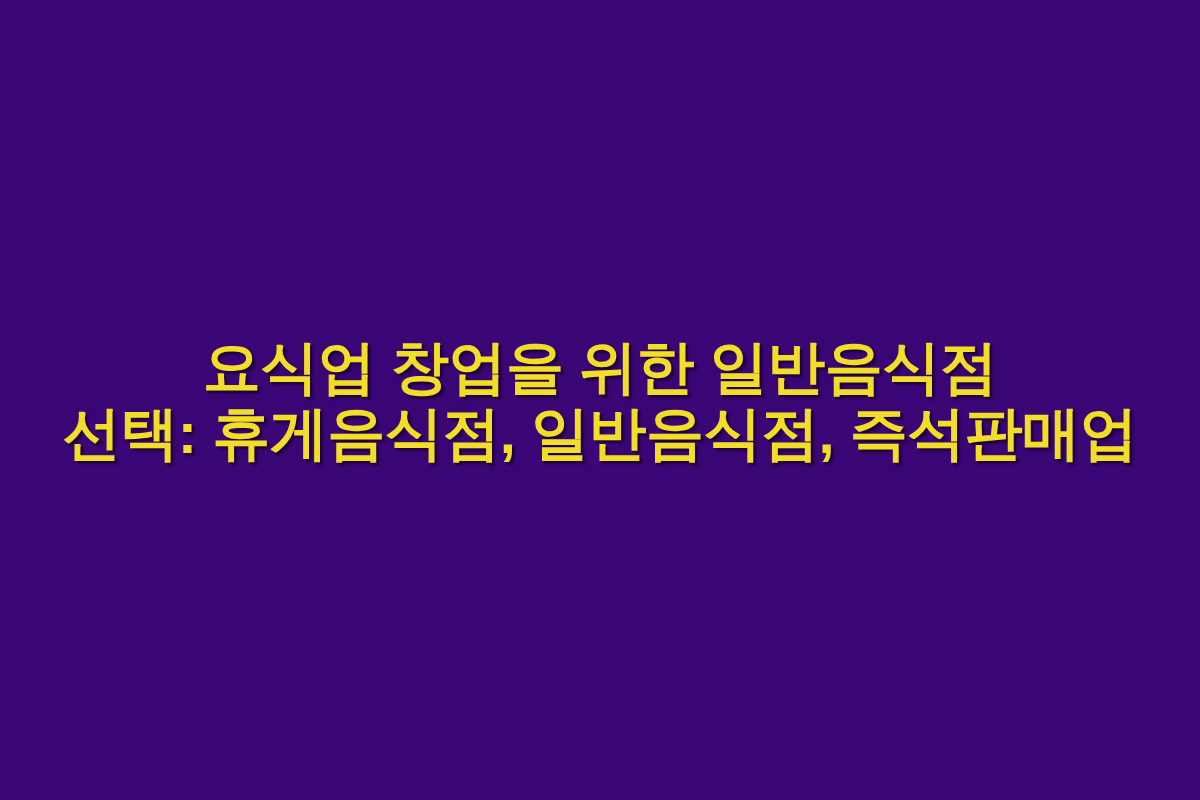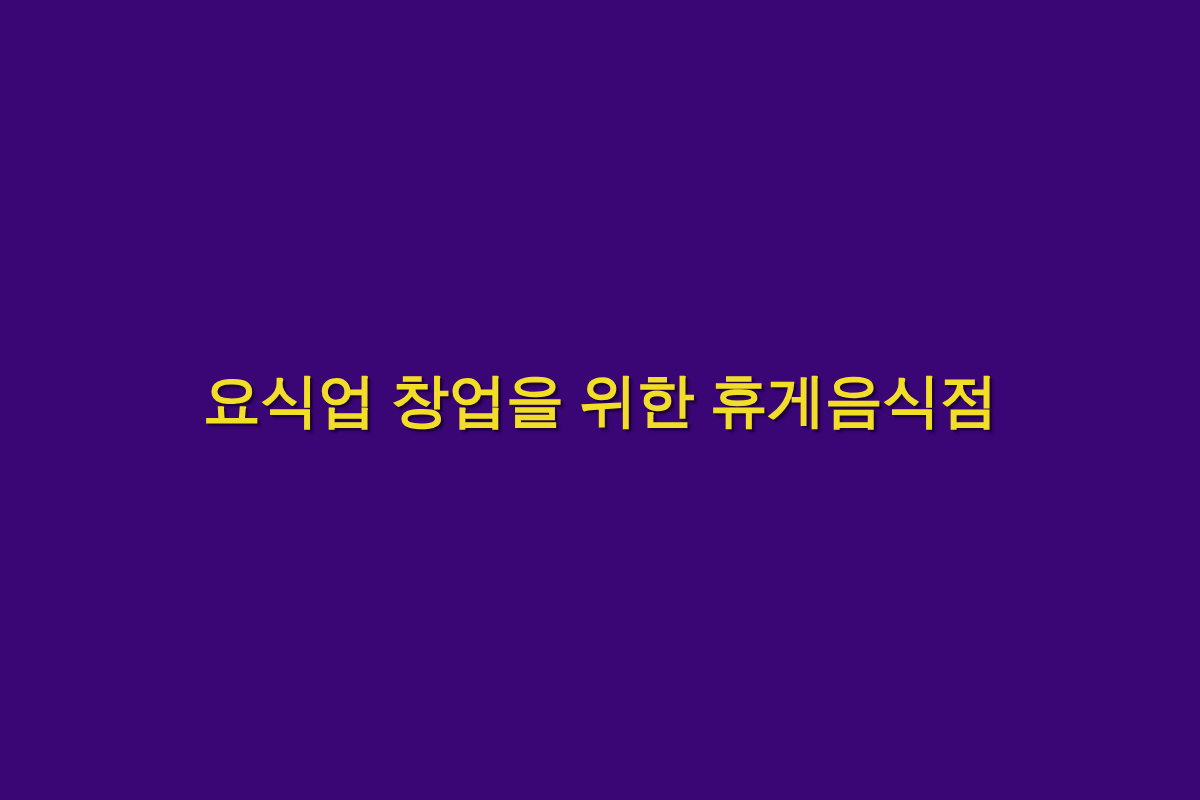--- a/index.html
+++ b/index.html
@@ -45,16 +45,17 @@
       2px 2px 0 rgba(30, 2, 62, 0.85),
       3px 3px 2px rgba(20, 1, 45, 0.55);
   }
 </style>
 </head>
 <body>
 
 <div id="banner">
 
   <div id="title-block">
-    <span id="title-line-1">요식업 창업을 위한 휴게음식점</span>
+    <span id="title-line-1">요식업 창업을 위한 일반음식점</span>
+    <span id="title-line-2">선택: 휴게음식점, 일반음식점, 즉석판매업</span>
   </div>
 
 </div>
 
 </body></html>

